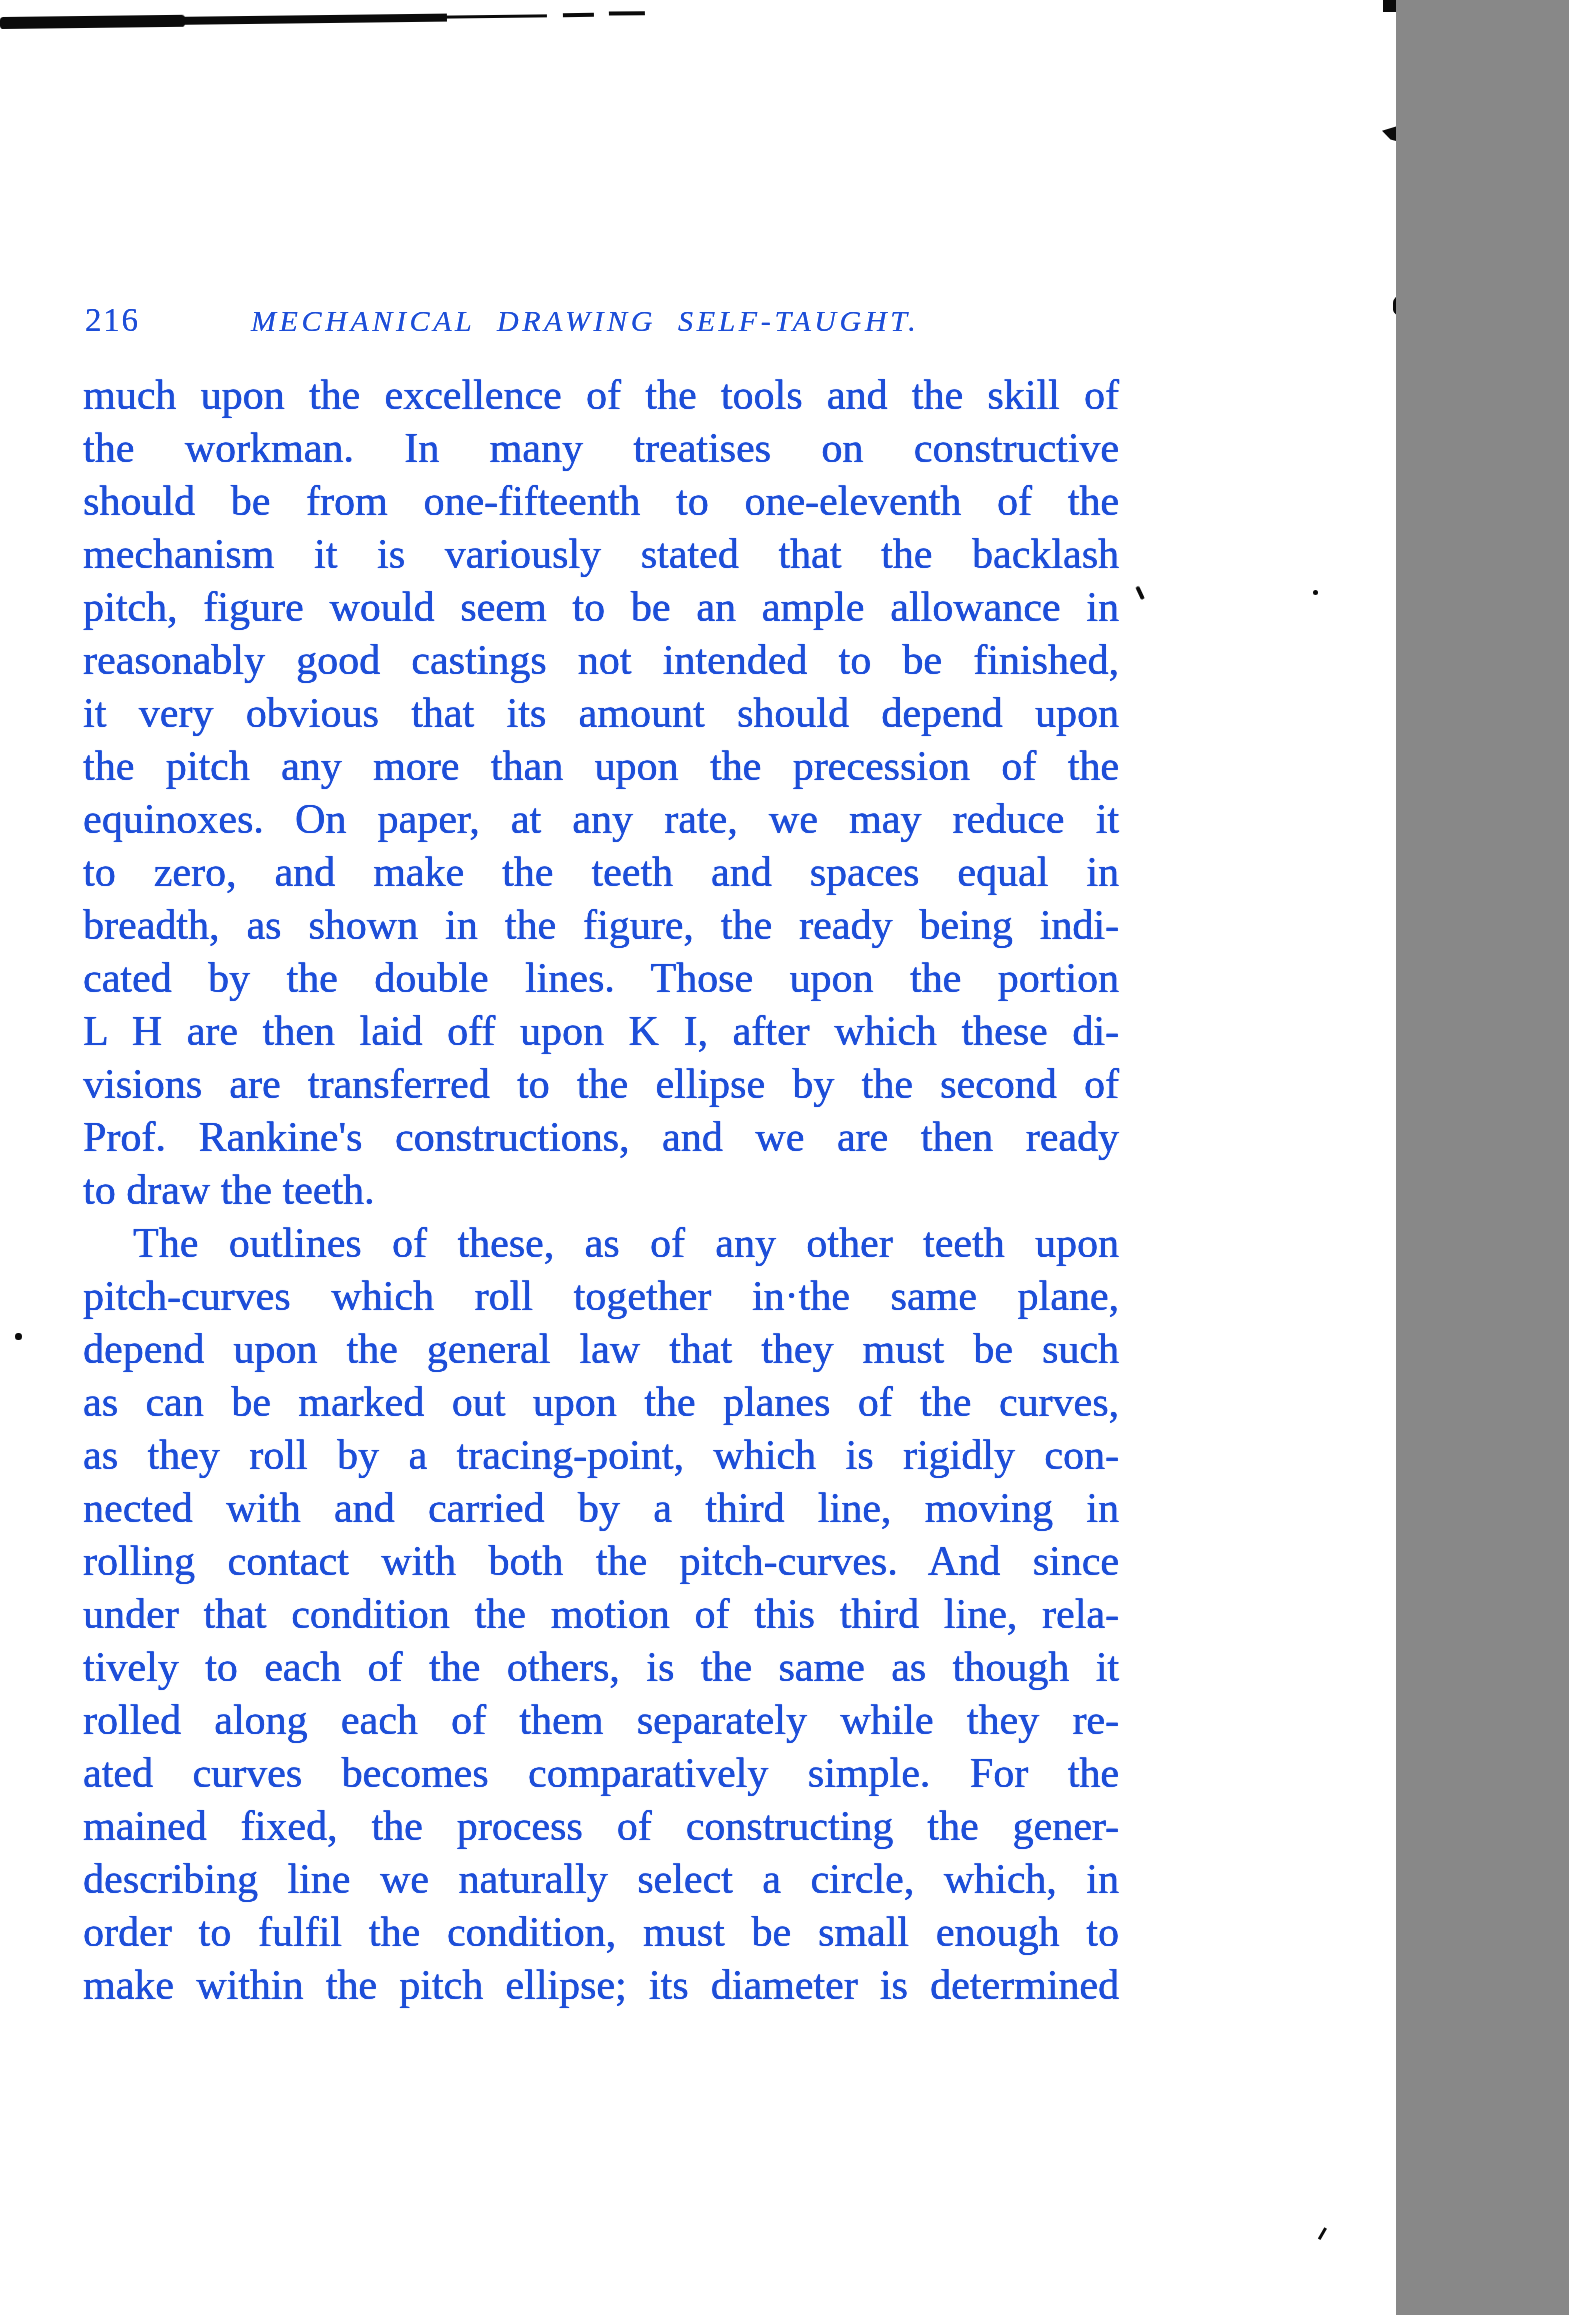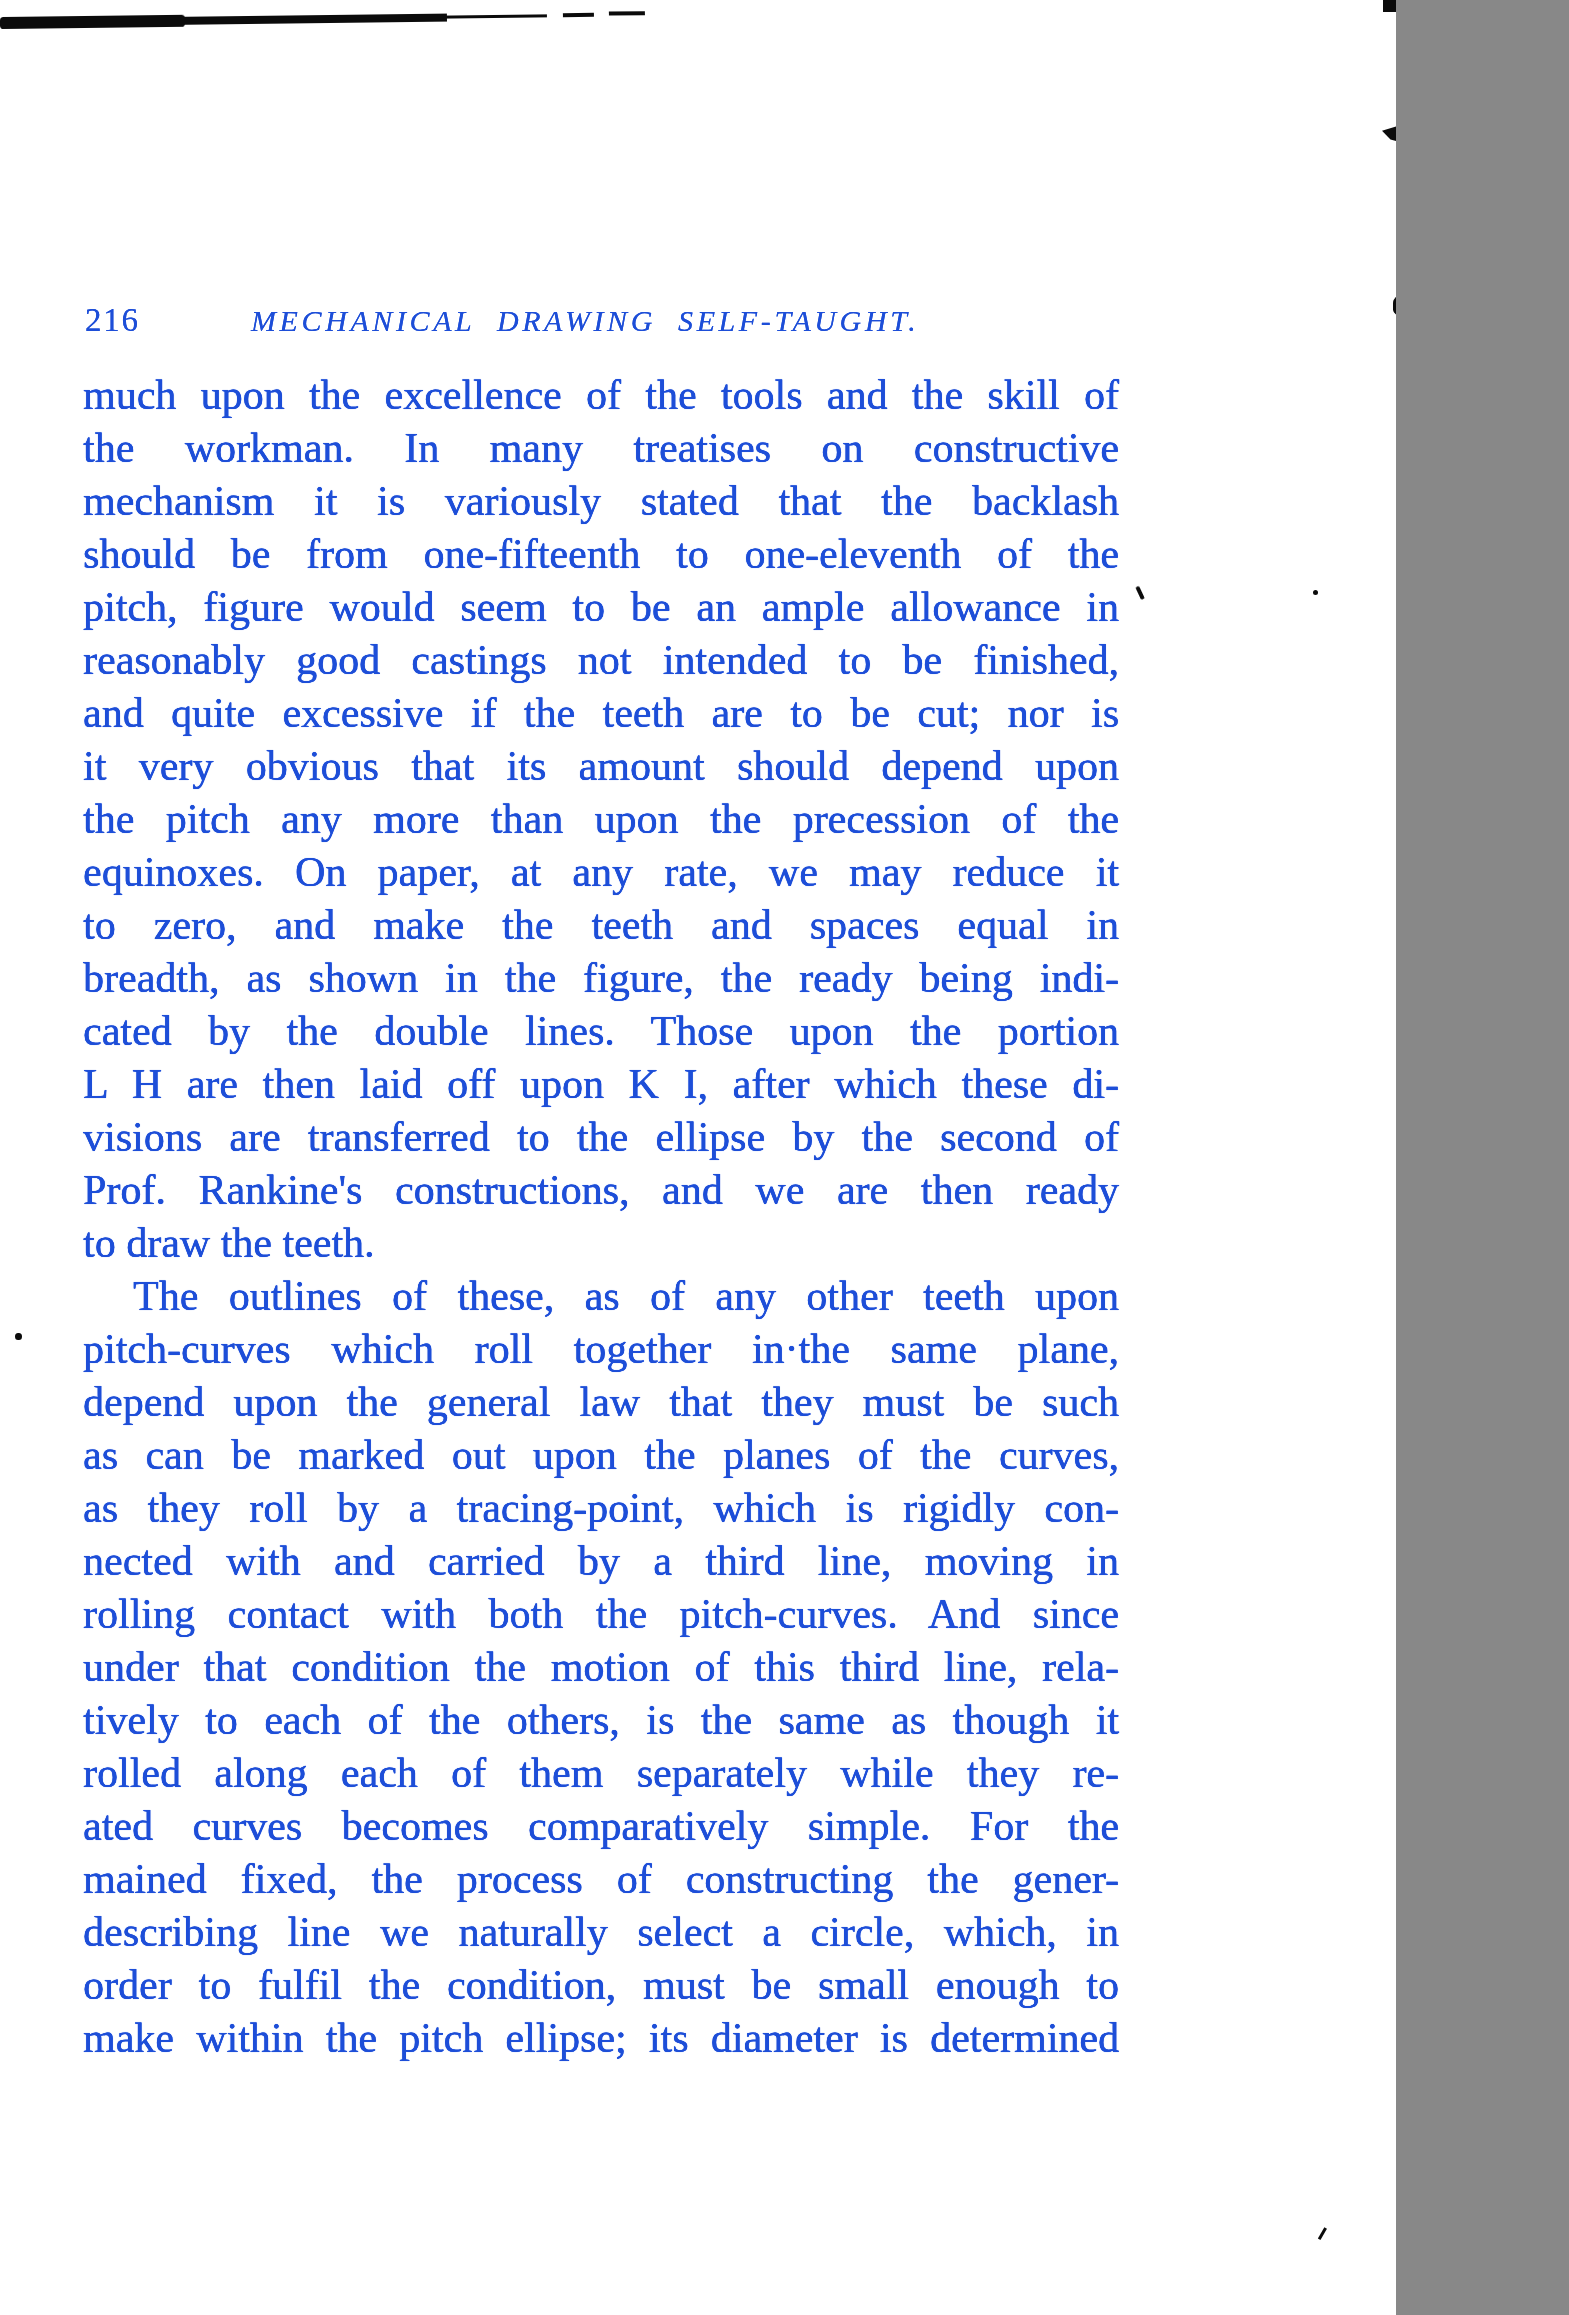--- a/index.html
+++ b/index.html
@@ -40,25 +40,24 @@
 <body>
 
 <div class="page">
 
   <div class="page-number">216</div>
   <div class="running-title">MECHANICAL DRAWING SELF-TAUGHT.</div>
 
   <div class="text-block" id="text-block">
       <div class="line">much upon the excellence of the tools and the skill of</div>
       <div class="line">the workman.  In many treatises on constructive</div>
+      <div class="line">should be from one-fifteenth to one-eleventh of the</div>
       <div class="line">mechanism it is variously stated that the backlash</div>
-      <div class="line">should be from one-fifteenth to one-eleventh of the</div>
       <div class="line">pitch, figure would seem to be an ample allowance in</div>
       <div class="line">reasonably good castings not intended to be finished,</div>
-      <div class="line">and quite excessive if the teeth are to be cut; nor is</div>
       <div class="line">it very obvious that its amount should depend upon</div>
       <div class="line">the pitch any more than upon the precession of the</div>
       <div class="line">equinoxes.  On paper, at any rate, we may reduce it</div>
       <div class="line">to zero, and make the teeth and spaces equal in</div>
       <div class="line">breadth, as shown in the figure, the ready being indi-</div>
       <div class="line">cated by the double lines.  Those upon the portion</div>
       <div class="line">L H are then laid off upon K I, after which these di-</div>
       <div class="line">visions are transferred to the ellipse by the second of</div>
       <div class="line">Prof. Rankine's constructions, and we are then ready</div>
       <div class="line para-end">to draw the teeth.</div>

